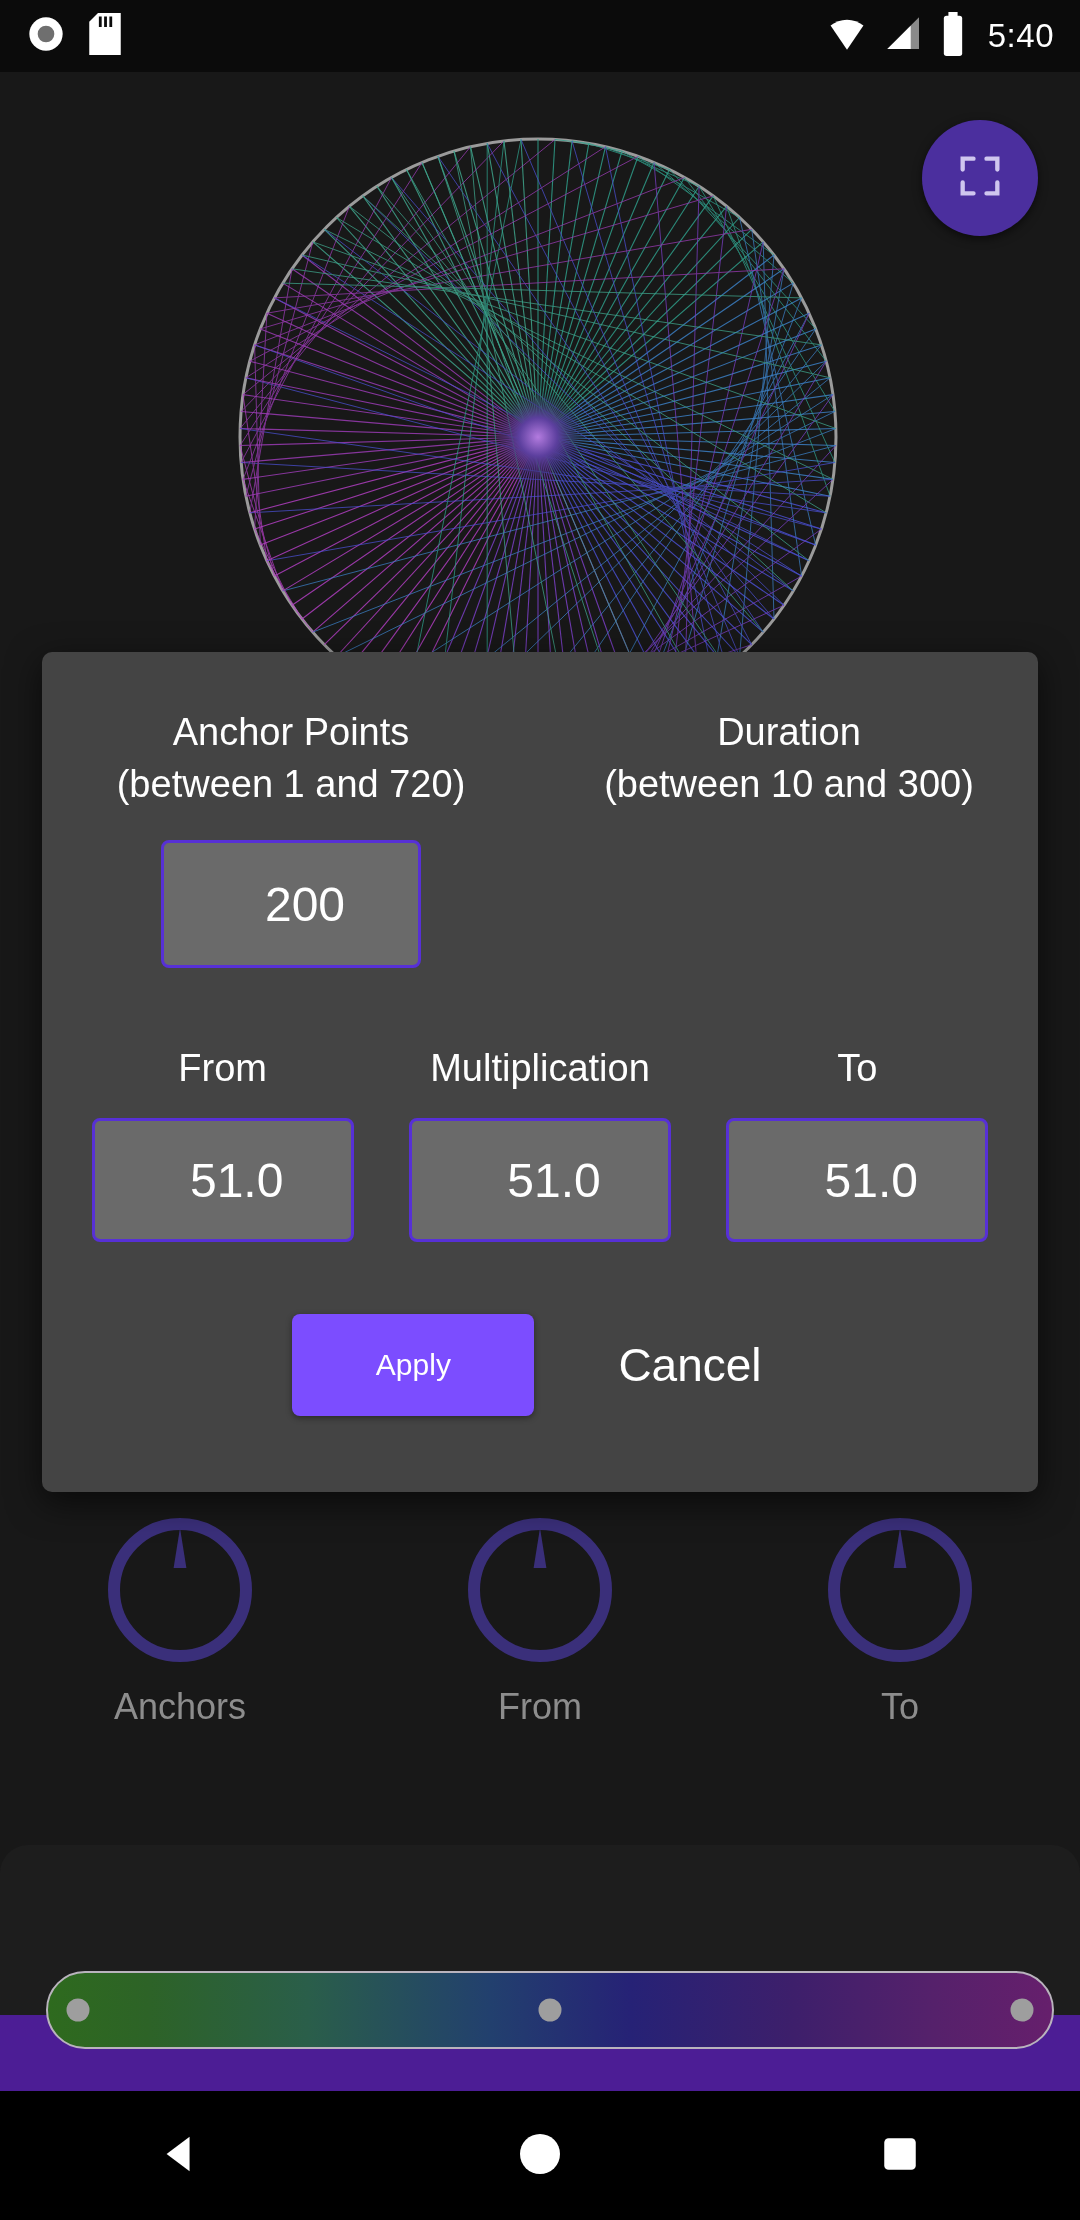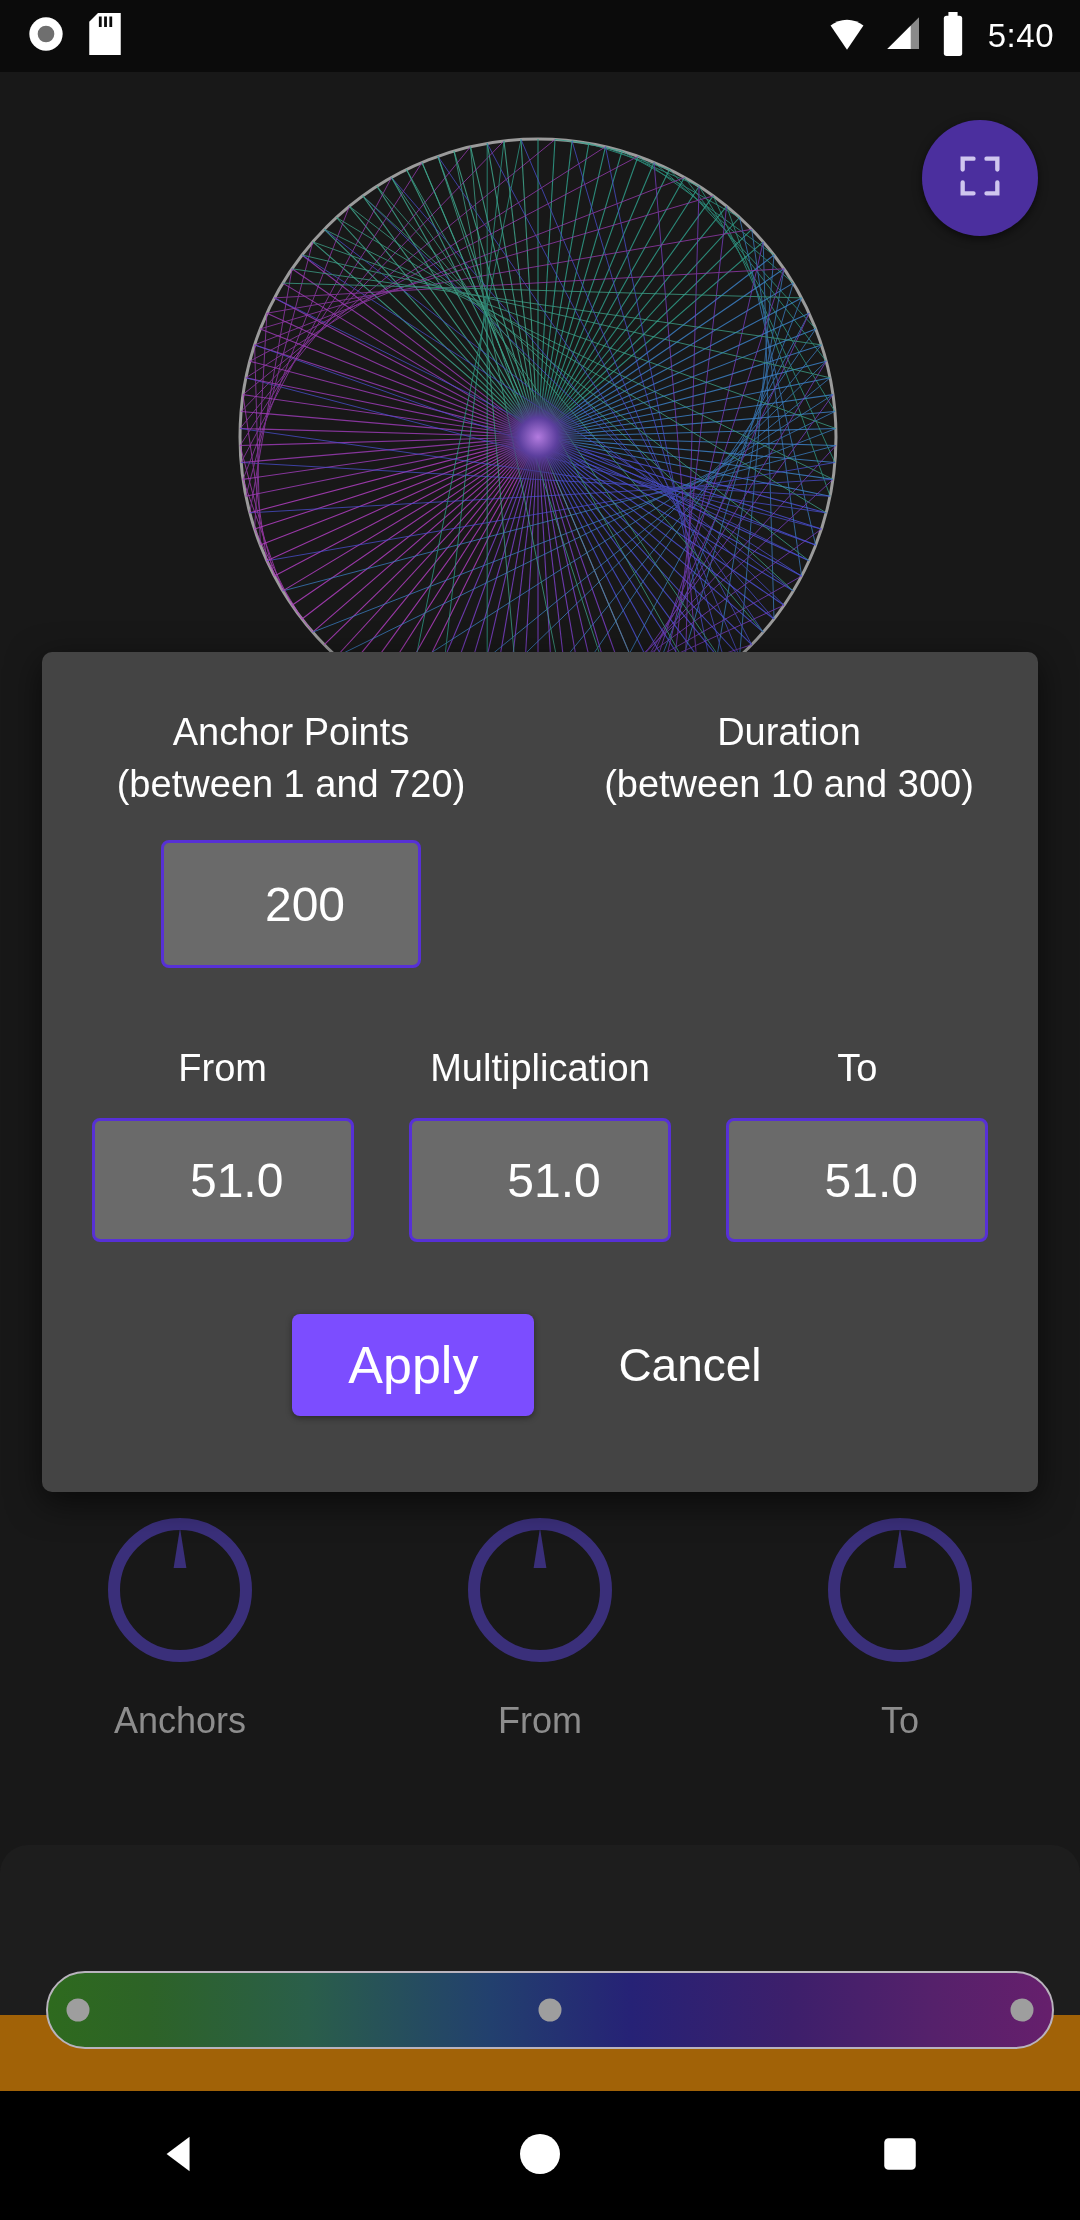--- a/index.html
+++ b/index.html
@@ -3,21 +3,21 @@
 <meta charset="utf-8">
 <style>
   * { margin:0; padding:0; box-sizing:border-box; }
   html,body{
     width:1080px; height:2220px; overflow:hidden;
     background:#000;
     font-family:"Liberation Sans", sans-serif;
     -webkit-font-smoothing:antialiased;
   }
 
-  #screen{ position:relative; width:1080px; height:2220px; background:#a16207; }
+  #screen{ position:relative; width:1080px; height:2220px; background:#4c1d95; }
 
   
   #status-bar{
     position:absolute; top:0; left:0; width:1080px; height:72px;
     background:#0b0b0b; display:flex; align-items:center;
     padding:0 26px;
   }
   .sb-left{ display:flex; align-items:center; gap:22px; }
   .sb-right{ margin-left:auto; display:flex; align-items:center; gap:16px; }
   .sb-clock{ color:#fff; font-size:33px; letter-spacing:.5px; margin-left:6px; }
@@ -41,21 +41,21 @@
     box-shadow:0 3px 10px rgba(0,0,0,.55);
   }
 
   
   #knob-row{
     position:absolute; left:0; top:1440px; width:1080px; height:260px;
     display:flex; justify-content:space-around; align-items:flex-start;
   }
   .knob-wrap{ width:260px; display:flex; flex-direction:column; align-items:center; }
   .knob{ width:156px; height:156px; position:relative; }
-  .knob-label{ margin-top:32px; color:#8d8d8d; font-size:36px; }
+  .knob-label{ margin-top:18px; color:#8d8d8d; font-size:36px; }
 
   
   #palette-panel{
     position:absolute; left:0; top:1845px; width:1080px; height:170px;
     background:#1d1d1d; border-top-left-radius:28px; border-top-right-radius:28px;
   }
   #palette-bar{
     position:absolute; left:46px; top:1971px; width:1008px; height:78px;
     border-radius:39px; border:2px solid #b9b3bd;
     background:linear-gradient(90deg,#2e6a1e 0%, #2d6327 10%, #2a5e4a 26%,
@@ -89,21 +89,21 @@
     color:#ffffff;
     padding-left:28px;
   }
   .box-top{ width:260px; height:128px; font-size:48px; }
   .box-bot{ width:262px; height:124px; font-size:48px; }
   .unit{ color:#c3c3c3; font-size:44px; margin-left:26px; }
 
   .btn-row{ display:flex; align-items:center; justify-content:center; gap:58px; }
   #apply-button{
     width:242px; height:102px; border-radius:8px; background:#7c4dff;
-    color:#ffffff; font-size:52px; display:flex; align-items:center; justify-content:center;
+    color:#ffffff; font-size:30px; display:flex; align-items:center; justify-content:center;
     box-shadow:0 2px 6px rgba(0,0,0,.4);
   }
   #cancel-button{
     height:102px; padding:0 26px; color:#ffffff; font-size:46px;
     display:flex; align-items:center; justify-content:center;
   }
 </style>
 </head>
 <body>
 

